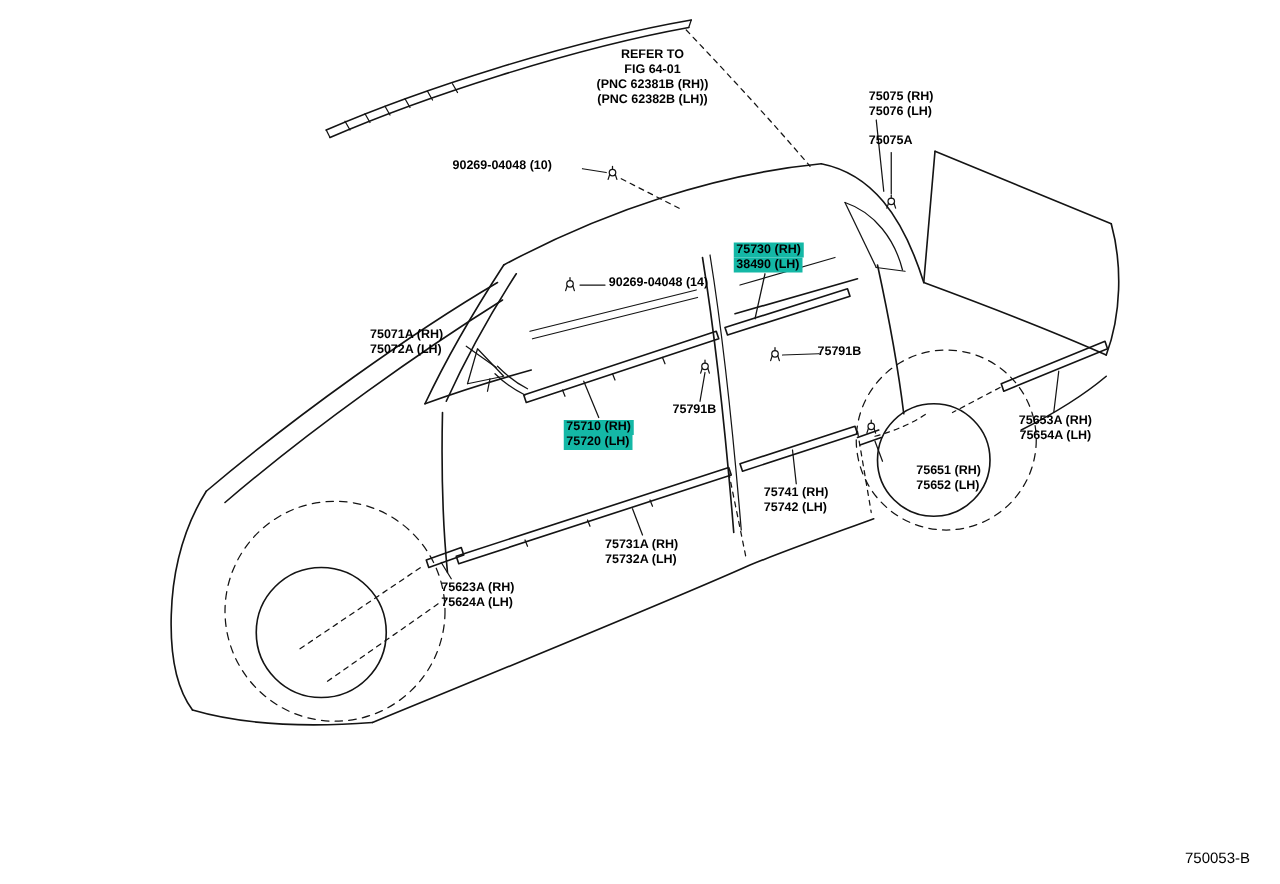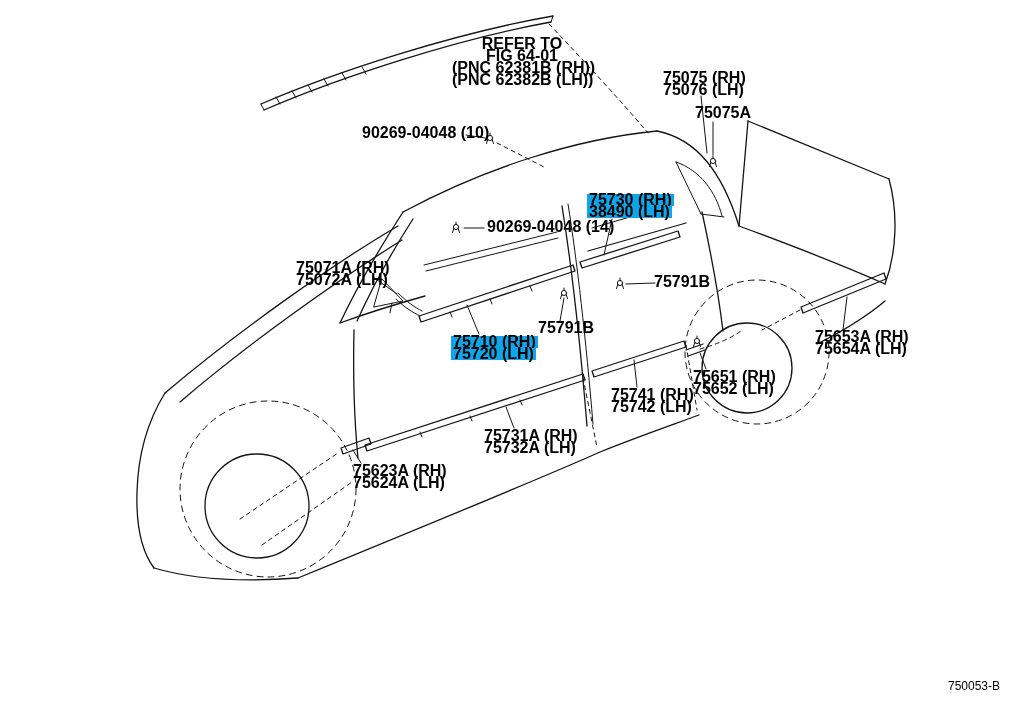--- a/index.html
+++ b/index.html
@@ -6,25 +6,25 @@
   body{
     width:1024px;height:707px;position:relative;background:#ffffff;
     font-family:"Liberation Sans", sans-serif;overflow:hidden;
   }
   #diagram-svg{position:absolute;left:0;top:0;}
   .ln{fill:none;stroke:#141414;stroke-width:1.3;stroke-linecap:round;stroke-linejoin:round;}
   .thin{stroke-width:1;}
   .dash{stroke-dasharray:6 5;}
   .dash2{stroke-dasharray:4 4;}
   .lbl{
-    position:absolute;font-size:16px;font-weight:bold;line-height:12px;
+    position:absolute;font-size:10px;font-weight:bold;line-height:12px;
     color:#000;white-space:nowrap;letter-spacing:0;
   }
   .lbl.center{text-align:center;}
-  .hl{background:#0ea5e9;padding:0 2px;display:inline-block;}
+  .hl{background:#14b8a6;padding:0 2px;display:inline-block;}
   .footer-code{position:absolute;font-size:12px;font-weight:normal;color:#000;}
 </style>
 </head>
 <body>
 
 <svg id="diagram-svg" width="1024" height="707" viewBox="0 0 1024 707">
 
   <g>
     <path class="ln" d="M261,104 C335,72 455,33 553,16"></path>
     <path class="ln" d="M264,110 C338,78 457,39 551,22"></path>
@@ -169,21 +169,21 @@
   <div>REFER TO</div>
   <div>FIG 64-01</div>
   <div>(PNC 62381B (RH))</div>
   <div>(PNC 62382B (LH))</div>
 </div>
 
 <div class="lbl" style="left:362px;top:127px;">
   <div>90269-04048 (10)</div>
 </div>
 
-<div class="lbl" style="left:663px;top:72px;">
+<div class="lbl" style="left:695px;top:72px;">
   <div>75075 (RH)</div>
   <div>75076 (LH)</div>
 </div>
 
 <div class="lbl" style="left:695px;top:107px;">
   <div>75075A</div>
 </div>
 
 <div class="lbl" style="left:587px;top:194px;">
   <div><span class="hl">75730 (RH)</span></div>
@@ -205,26 +205,26 @@
 
 <div class="lbl" style="left:538px;top:322px;">
   <div>75791B</div>
 </div>
 
 <div class="lbl" style="left:451px;top:336px;">
   <div><span class="hl">75710 (RH)</span></div>
   <div><span class="hl">75720 (LH)</span></div>
 </div>
 
-<div class="lbl" style="left:815px;top:331px;">
+<div class="lbl" style="left:815px;top:331px;text-align:center;">
   <div>75653A (RH)</div>
   <div>75654A (LH)</div>
 </div>
 
-<div class="lbl" style="left:693px;top:371px;">
+<div class="lbl" style="left:693px;top:371px;padding-left:40px;">
   <div>75651 (RH)</div>
   <div>75652 (LH)</div>
 </div>
 
 <div class="lbl" style="left:611px;top:389px;">
   <div>75741 (RH)</div>
   <div>75742 (LH)</div>
 </div>
 
 <div class="lbl" style="left:484px;top:430px;">

